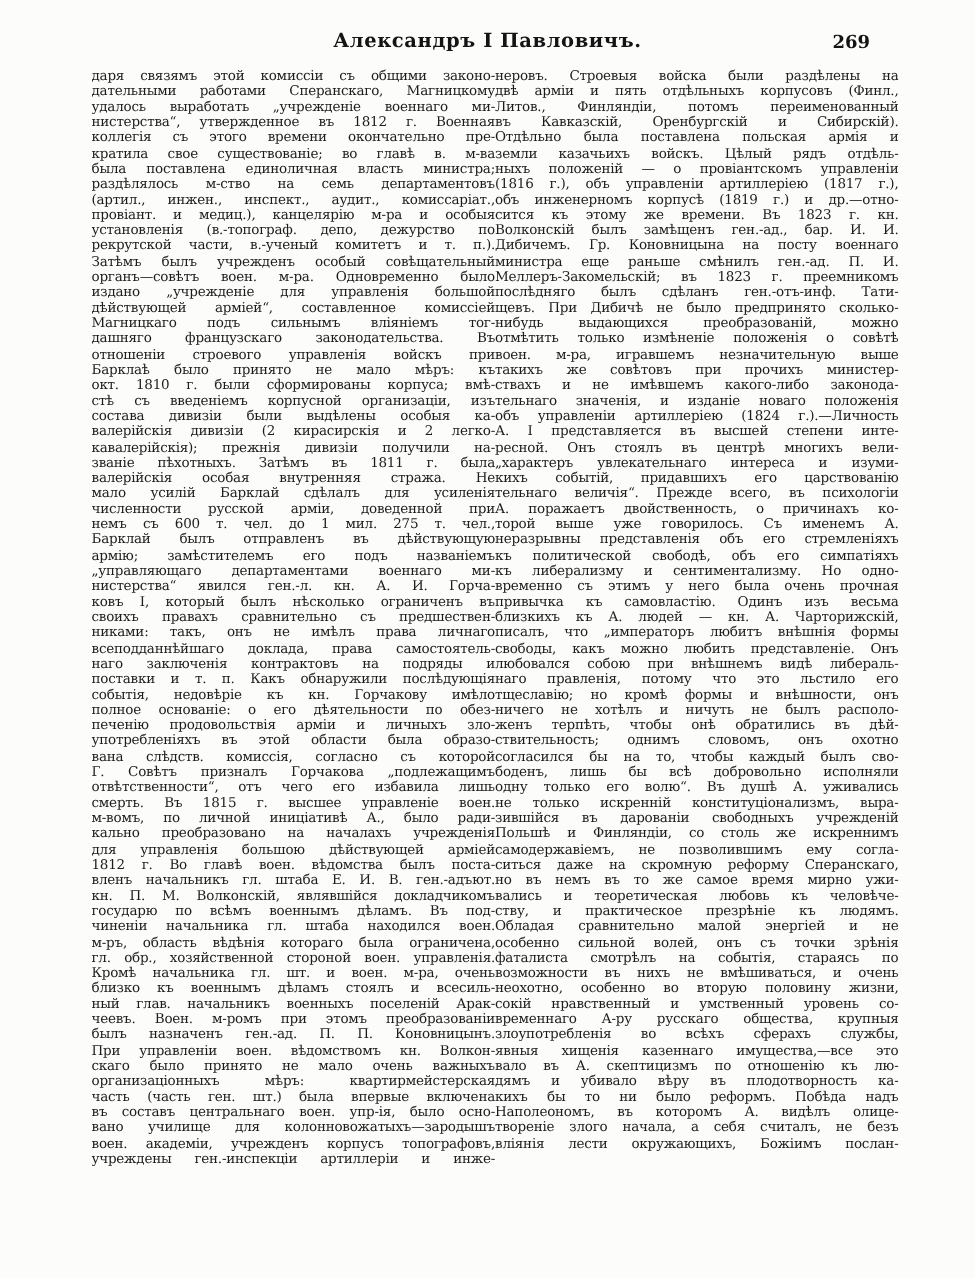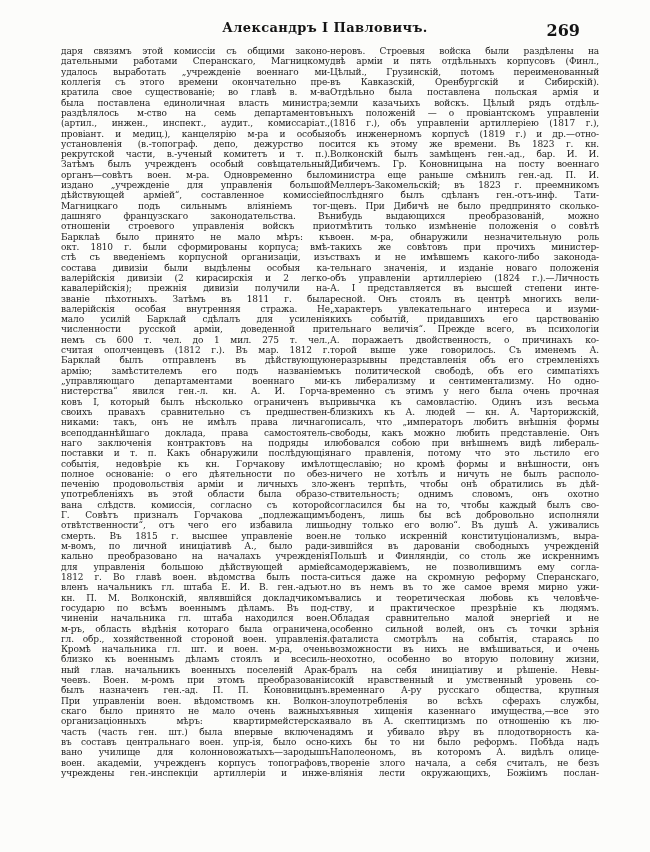--- a/index.html
+++ b/index.html
@@ -31,21 +31,21 @@
     font-weight: bold;
     font-size: 13px;
     letter-spacing: 0.4px;
     color: #141414;
   }
   .page-number {
     position: absolute;
     right: 72px;
     top: 1px;
     font-weight: bold;
-    font-size: 16px;
+    font-size: 12px;
     color: #141414;
   }
   .columns {
     position: absolute;
     left: 61px;
     top: 46px;
     width: 548px;
     display: flex;
     gap: 0;
   }
@@ -70,20 +70,21 @@
 <div class="page-header">
   <div class="running-title">Александръ I Павловичъ.</div>
   <div class="page-number">269</div>
 </div>
 
 <div class="columns">
   <div class="column" id="col-left">
       <div class="line">даря связямъ этой комиссіи съ общими законо-</div>
       <div class="line">дательными работами Сперанскаго, Магницкому</div>
       <div class="line">удалось выработать „учрежденіе военнаго ми-</div>
+      <div class="line">нистерства“, утвержденное въ 1812 г. Военная</div>
       <div class="line">коллегія съ этого времени окончательно пре-</div>
       <div class="line">кратила свое существованіе; во главѣ в. м-ва</div>
       <div class="line">была поставлена единоличная власть министра;</div>
       <div class="line">раздѣлялось м-ство на семь департаментовъ</div>
       <div class="line">(артил., инжен., инспект., аудит., комиссаріат.,</div>
       <div class="line">провіант. и медиц.), канцелярію м-ра и особыя</div>
       <div class="line">установленія (в.-топограф. депо, дежурство по</div>
       <div class="line">рекрутской части, в.-ученый комитетъ и т. п.).</div>
       <div class="line">Затѣмъ былъ учрежденъ особый совѣщательный</div>
       <div class="line">органъ—совѣтъ воен. м-ра. Одновременно было</div>
@@ -96,21 +97,20 @@
       <div class="line">окт. 1810 г. были сформированы корпуса; вмѣ-</div>
       <div class="line">стѣ съ введеніемъ корпусной организаціи, изъ</div>
       <div class="line">состава дивизіи были выдѣлены особыя ка-</div>
       <div class="line">валерійскія дивизіи (2 кирасирскія и 2 легко-</div>
       <div class="line">кавалерійскія); прежнія дивизіи получили на-</div>
       <div class="line">званіе пѣхотныхъ. Затѣмъ въ 1811 г. была</div>
       <div class="line">валерійскія особая внутренняя стража. Не</div>
       <div class="line">мало усилій Барклай сдѣлалъ для усиленія</div>
       <div class="line">численности русской арміи, доведенной при</div>
       <div class="line">немъ съ 600 т. чел. до 1 мил. 275 т. чел.,</div>
-      <div class="line">считая ополченцевъ (1812 г.). Въ мар. 1812 г.</div>
       <div class="line">Барклай былъ отправленъ въ дѣйствующую</div>
       <div class="line">армію; замѣстителемъ его подъ названіемъ</div>
       <div class="line">„управляющаго департаментами военнаго ми-</div>
       <div class="line">нистерства“ явился ген.-л. кн. А. И. Горча-</div>
       <div class="line">ковъ I, который былъ нѣсколько ограниченъ въ</div>
       <div class="line">своихъ правахъ сравнительно съ предшествен-</div>
       <div class="line">никами: такъ, онъ не имѣлъ права личнаго</div>
       <div class="line">всеподданнѣйшаго доклада, права самостоятель-</div>
       <div class="line">наго заключенія контрактовъ на подряды и</div>
       <div class="line">поставки и т. п. Какъ обнаружили послѣдующія</div>
@@ -142,37 +142,37 @@
       <div class="line">организаціонныхъ мѣръ: квартирмейстерская</div>
       <div class="line">часть (часть ген. шт.) была впервые включена</div>
       <div class="line">въ составъ центральнаго воен. упр-ія, было осно-</div>
       <div class="line">вано училище для колонновожатыхъ—зародышъ</div>
       <div class="line">воен. академіи, учрежденъ корпусъ топографовъ,</div>
       <div class="line">учреждены ген.-инспекціи артиллеріи и инже-</div>
     </div>
   <div class="column" id="col-right">
       <div class="line">неровъ. Строевыя войска были раздѣлены на</div>
       <div class="line">двѣ арміи и пять отдѣльныхъ корпусовъ (Финл.,</div>
-      <div class="line">Цѣлый., Грузинскій, потомъ переименованный</div>
+      <div class="line">Литов., Финляндіи, потомъ переименованный</div>
       <div class="line">въ Кавказскій, Оренбургскій и Сибирскій).</div>
       <div class="line">Отдѣльно была поставлена польская армія и</div>
       <div class="line">земли казачьихъ войскъ. Цѣлый рядъ отдѣль-</div>
       <div class="line">ныхъ положеній — о провіантскомъ управленіи</div>
       <div class="line">(1816 г.), объ управленіи артиллеріею (1817 г.),</div>
       <div class="line">объ инженерномъ корпусѣ (1819 г.) и др.—отно-</div>
       <div class="line">сится къ этому же времени. Въ 1823 г. кн.</div>
       <div class="line">Волконскій былъ замѣщенъ ген.-ад., бар. И. И.</div>
       <div class="line">Дибичемъ. Гр. Коновницына на посту военнаго</div>
       <div class="line">министра еще раньше смѣнилъ ген.-ад. П. И.</div>
       <div class="line">Меллеръ-Закомельскій; въ 1823 г. преемникомъ</div>
       <div class="line">послѣдняго былъ сдѣланъ ген.-отъ-инф. Тати-</div>
       <div class="line">щевъ. При Дибичѣ не было предпринято сколько-</div>
       <div class="line">нибудь выдающихся преобразованій, можно</div>
       <div class="line">отмѣтить только измѣненіе положенія о совѣтѣ</div>
-      <div class="line">воен. м-ра, обнаружили незначительную роль</div>
+      <div class="line">воен. м-ра, игравшемъ незначительную выше</div>
       <div class="line">такихъ же совѣтовъ при прочихъ министер-</div>
       <div class="line">ствахъ и не имѣвшемъ какого-либо законода-</div>
       <div class="line">тельнаго значенія, и изданіе новаго положенія</div>
       <div class="line">объ управленіи артиллеріею (1824 г.).—Личность</div>
       <div class="line">А. I представляется въ высшей степени инте-</div>
       <div class="line">ресной. Онъ стоялъ въ центрѣ многихъ вели-</div>
       <div class="line">„характеръ увлекательнаго интереса и изуми-</div>
       <div class="line">кихъ событій, придавшихъ его царствованію</div>
       <div class="line">тельнаго величія“. Прежде всего, въ психологіи</div>
       <div class="line">А. поражаетъ двойственность, о причинахъ ко-</div>
@@ -200,21 +200,20 @@
       <div class="line">самодержавіемъ, не позволившимъ ему согла-</div>
       <div class="line">ситься даже на скромную реформу Сперанскаго,</div>
       <div class="line">но въ немъ въ то же самое время мирно ужи-</div>
       <div class="line">вались и теоретическая любовь къ человѣче-</div>
       <div class="line">ству, и практическое презрѣніе къ людямъ.</div>
       <div class="line">Обладая сравнительно малой энергіей и не</div>
       <div class="line">особенно сильной волей, онъ съ точки зрѣнія</div>
       <div class="line">фаталиста смотрѣлъ на событія, стараясь по</div>
       <div class="line">возможности въ нихъ не вмѣшиваться, и очень</div>
       <div class="line">неохотно, особенно во вторую половину жизни,</div>
-      <div class="line">бралъ на себя иниціативу и рѣшеніе. Невы-</div>
       <div class="line">сокій нравственный и умственный уровень со-</div>
       <div class="line">временнаго А-ру русскаго общества, крупныя</div>
       <div class="line">злоупотребленія во всѣхъ сферахъ службы,</div>
       <div class="line">явныя хищенія казеннаго имущества,—все это</div>
       <div class="line">вало въ А. скептицизмъ по отношенію къ лю-</div>
       <div class="line">дямъ и убивало вѣру въ плодотворность ка-</div>
       <div class="line">кихъ бы то ни было реформъ. Побѣда надъ</div>
       <div class="line">Наполеономъ, въ которомъ А. видѣлъ олице-</div>
       <div class="line">твореніе злого начала, а себя считалъ, не безъ</div>
       <div class="line">вліянія лести окружающихъ, Божіимъ послан-</div>

